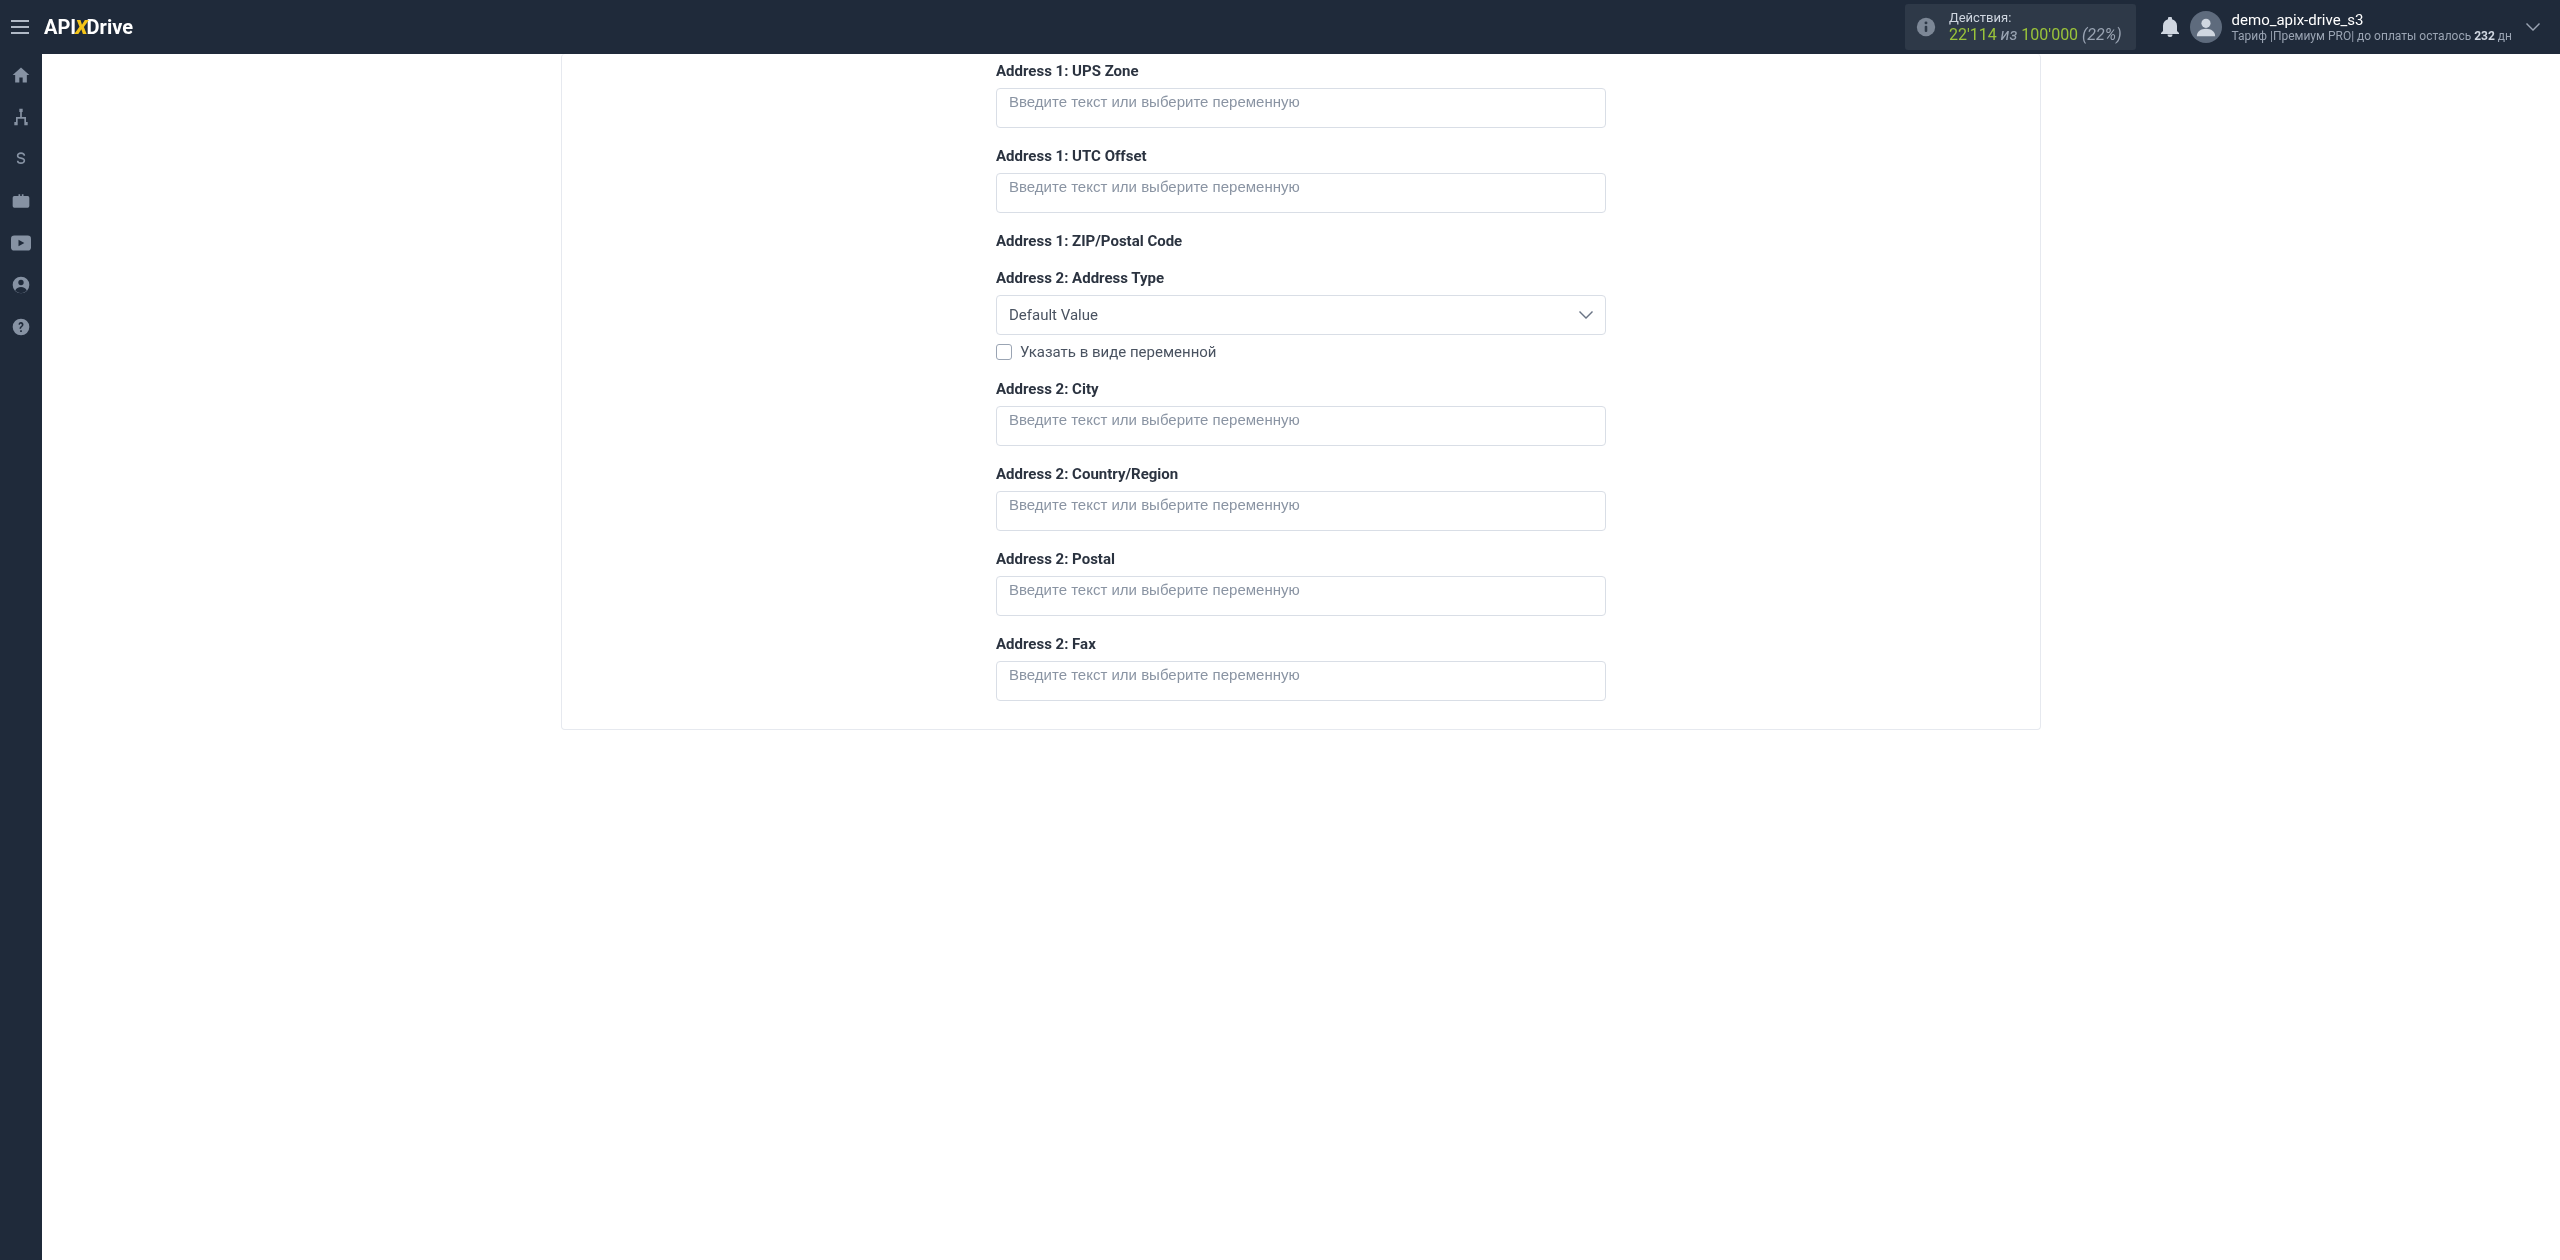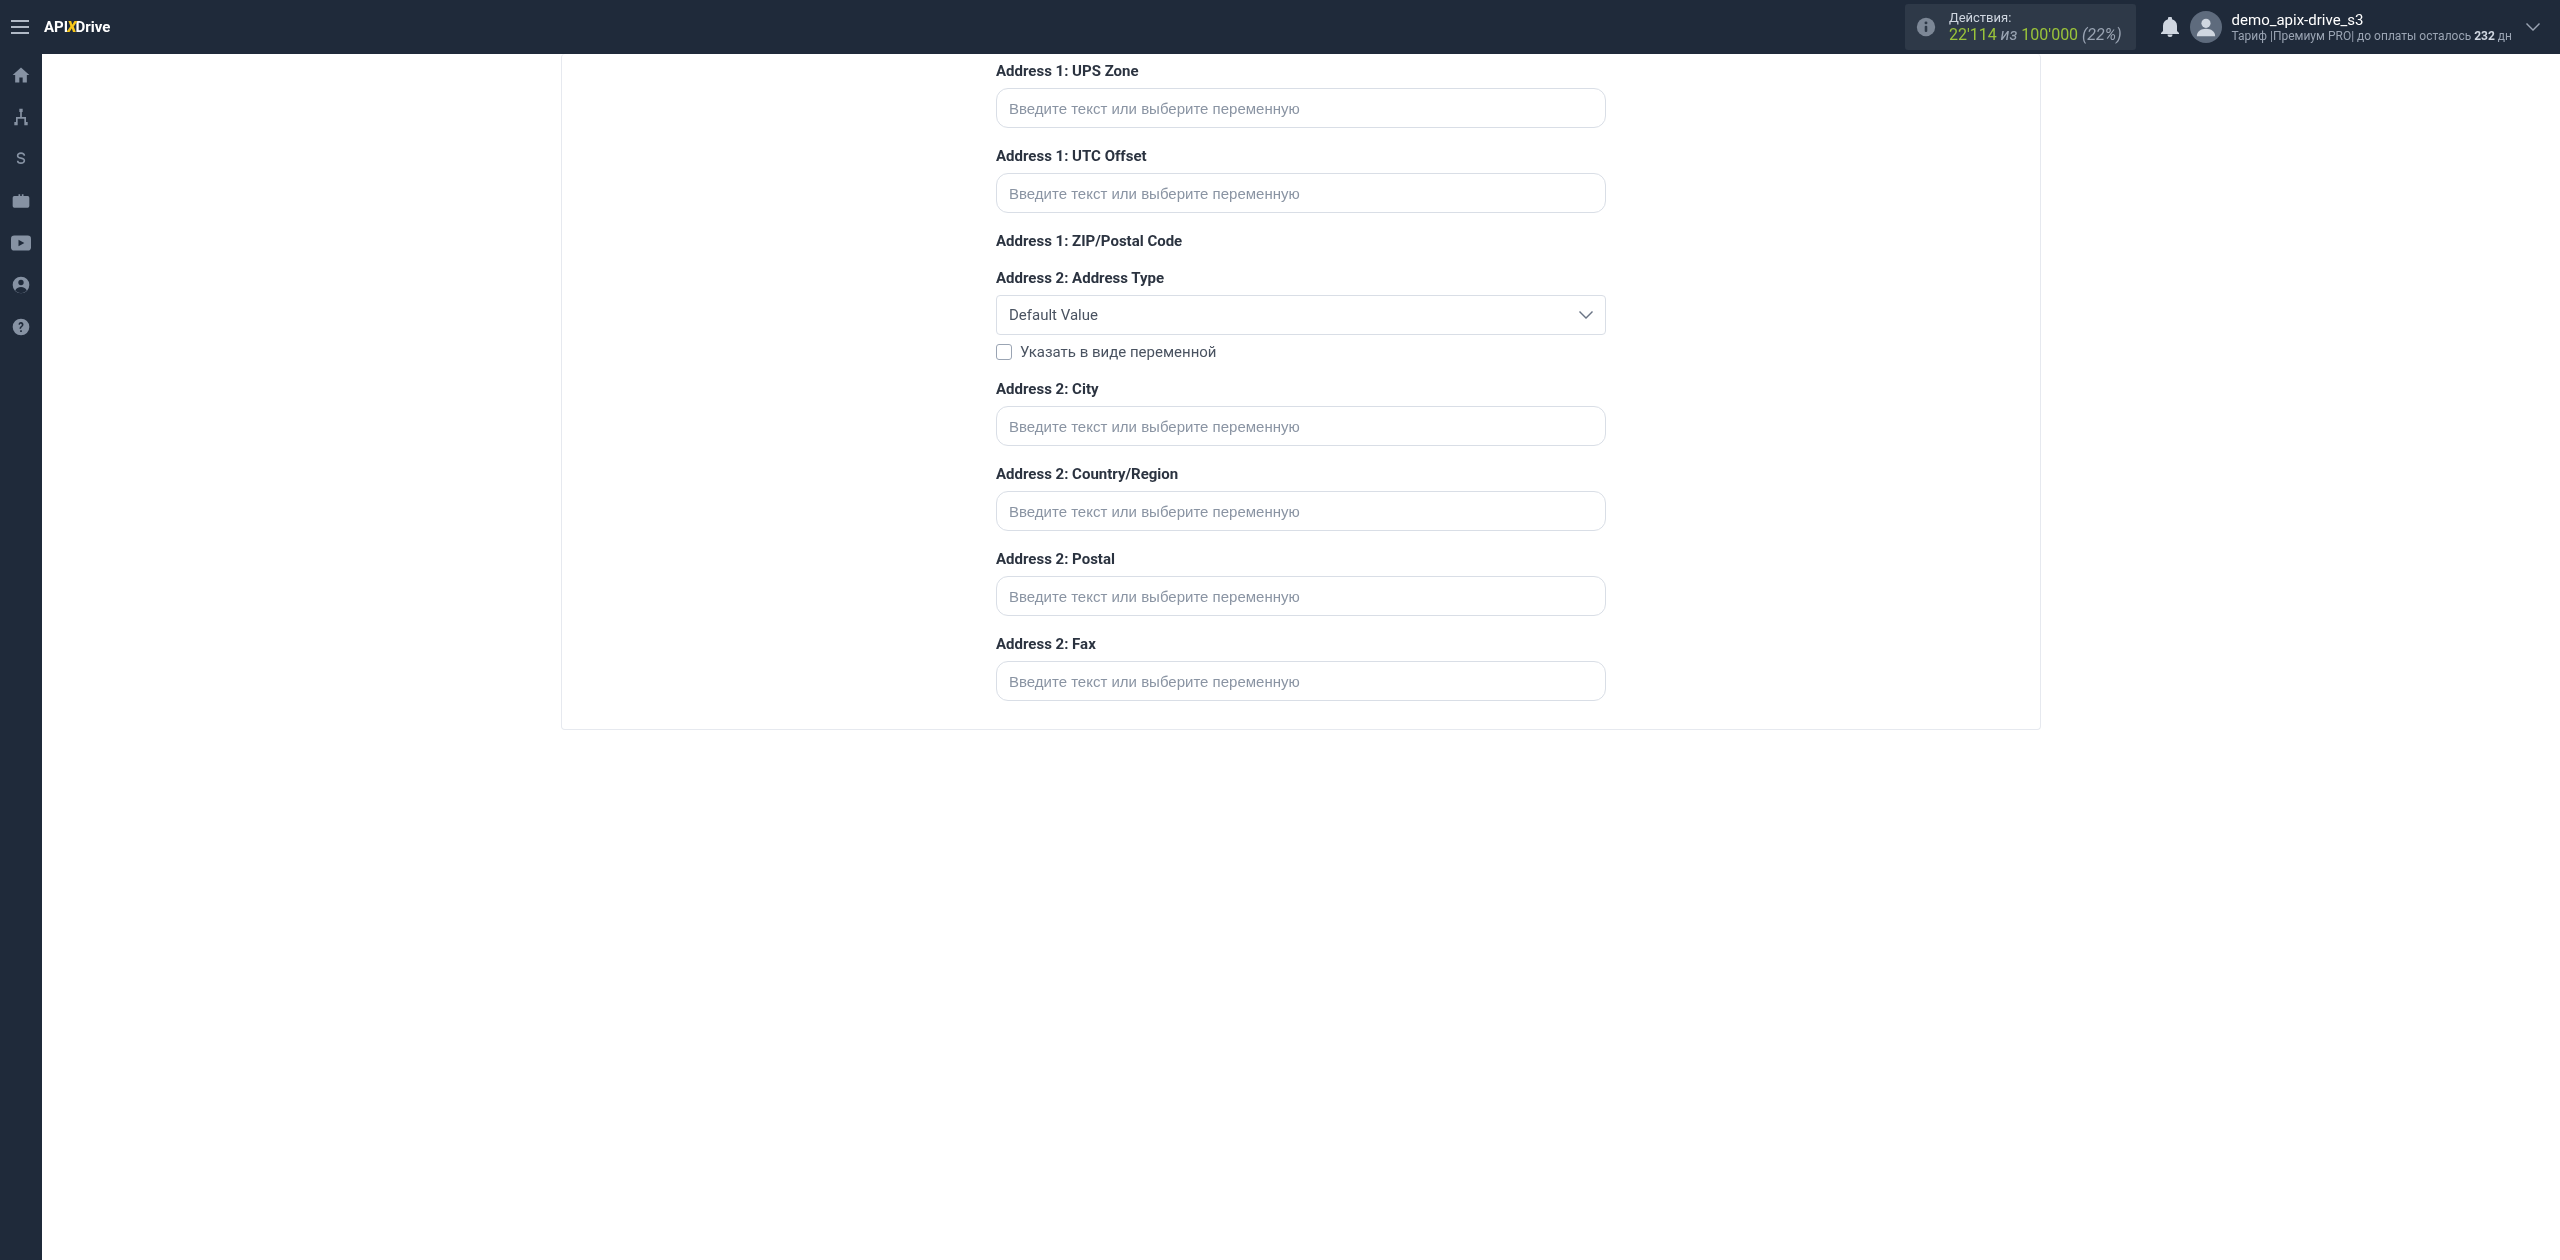--- a/index.html
+++ b/index.html
@@ -28,21 +28,21 @@
     align-items: center;
     justify-content: center;
     color: #b0b9c6;
     cursor: pointer;
   }
   .logo {
     display: flex;
     align-items: center;
     gap: 0;
     font-weight: 700;
-    font-size: 15px;
+    font-size: 20px;
     color: #fff;
     letter-spacing: 0;
     margin-left: 4px;
     justify-content: space-between;
   }
   .logo .x {
     color: #f5c518;
     font-weight: 900;
     position: relative;
     font-style: italic;
@@ -148,27 +148,27 @@
   .field-label {
     font-weight: 700;
     font-size: 15px;
     color: #2b3340;
     margin-bottom: 8px;
   }
   .field-input {
     width: 100%;
     height: 40px;
     border: 1px solid #d9dee6;
-    border-radius: 12px;
-    padding: 17px 12px;
+    border-radius: 4px;
+    padding: 4px 12px;
     font-size: 15px;
     color: #4a5361;
     background: #fff;
     display: flex;
-    align-items: center;
+    align-items: flex-start;
   }
   .field-input input {
     border: none;
     outline: none;
     width: 100%;
     font-size: 15px;
     background: transparent;
     color: #4a5361;
   }
   .field-input input::placeholder { color: #8a94a3; }

